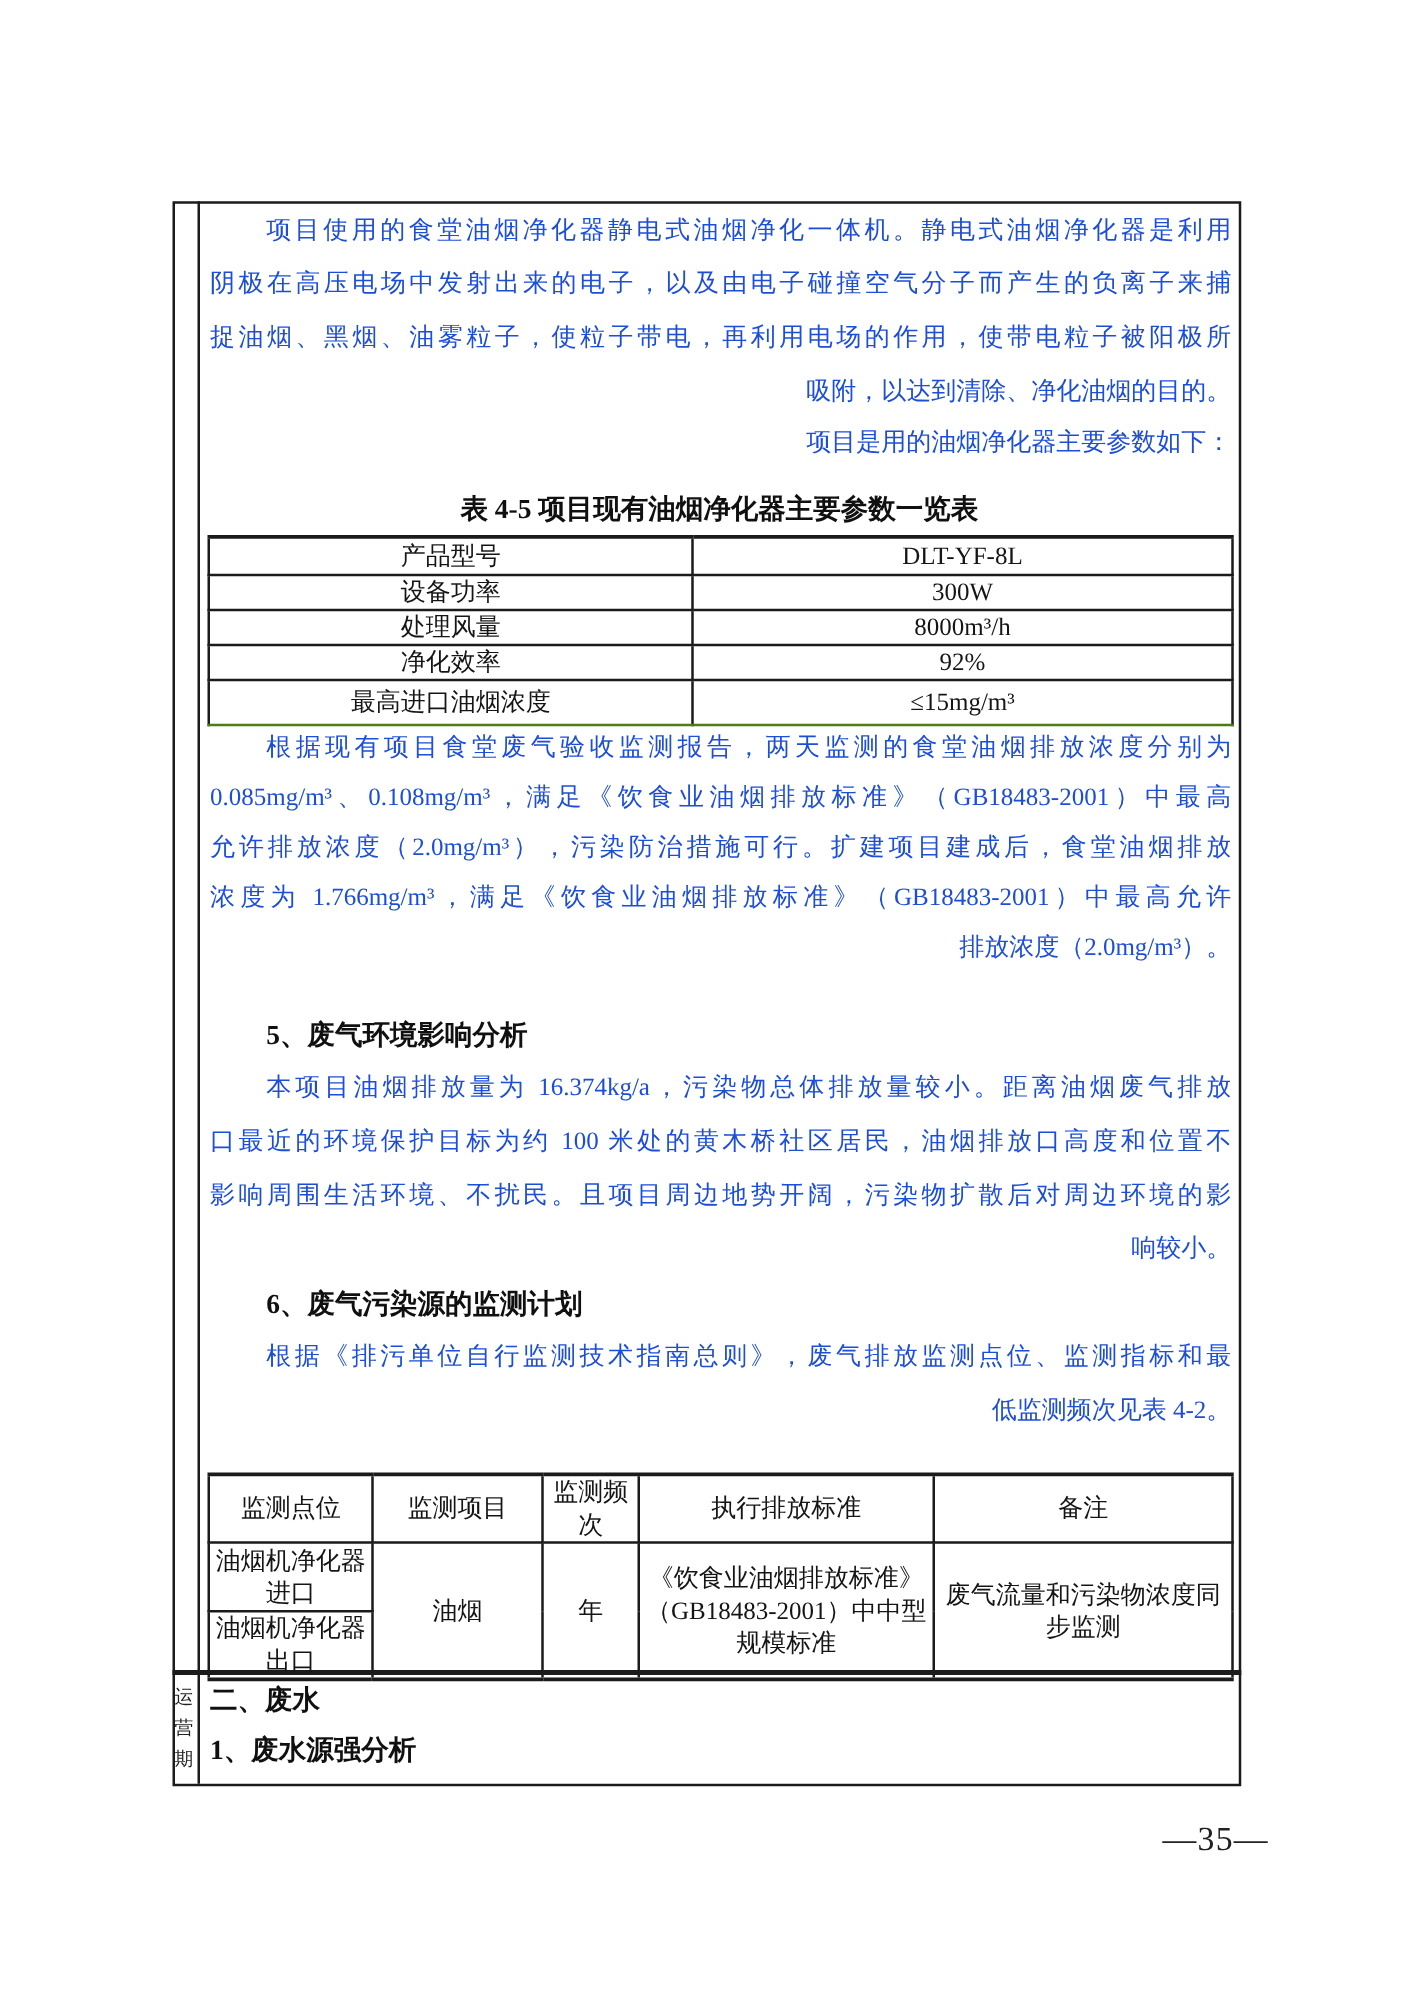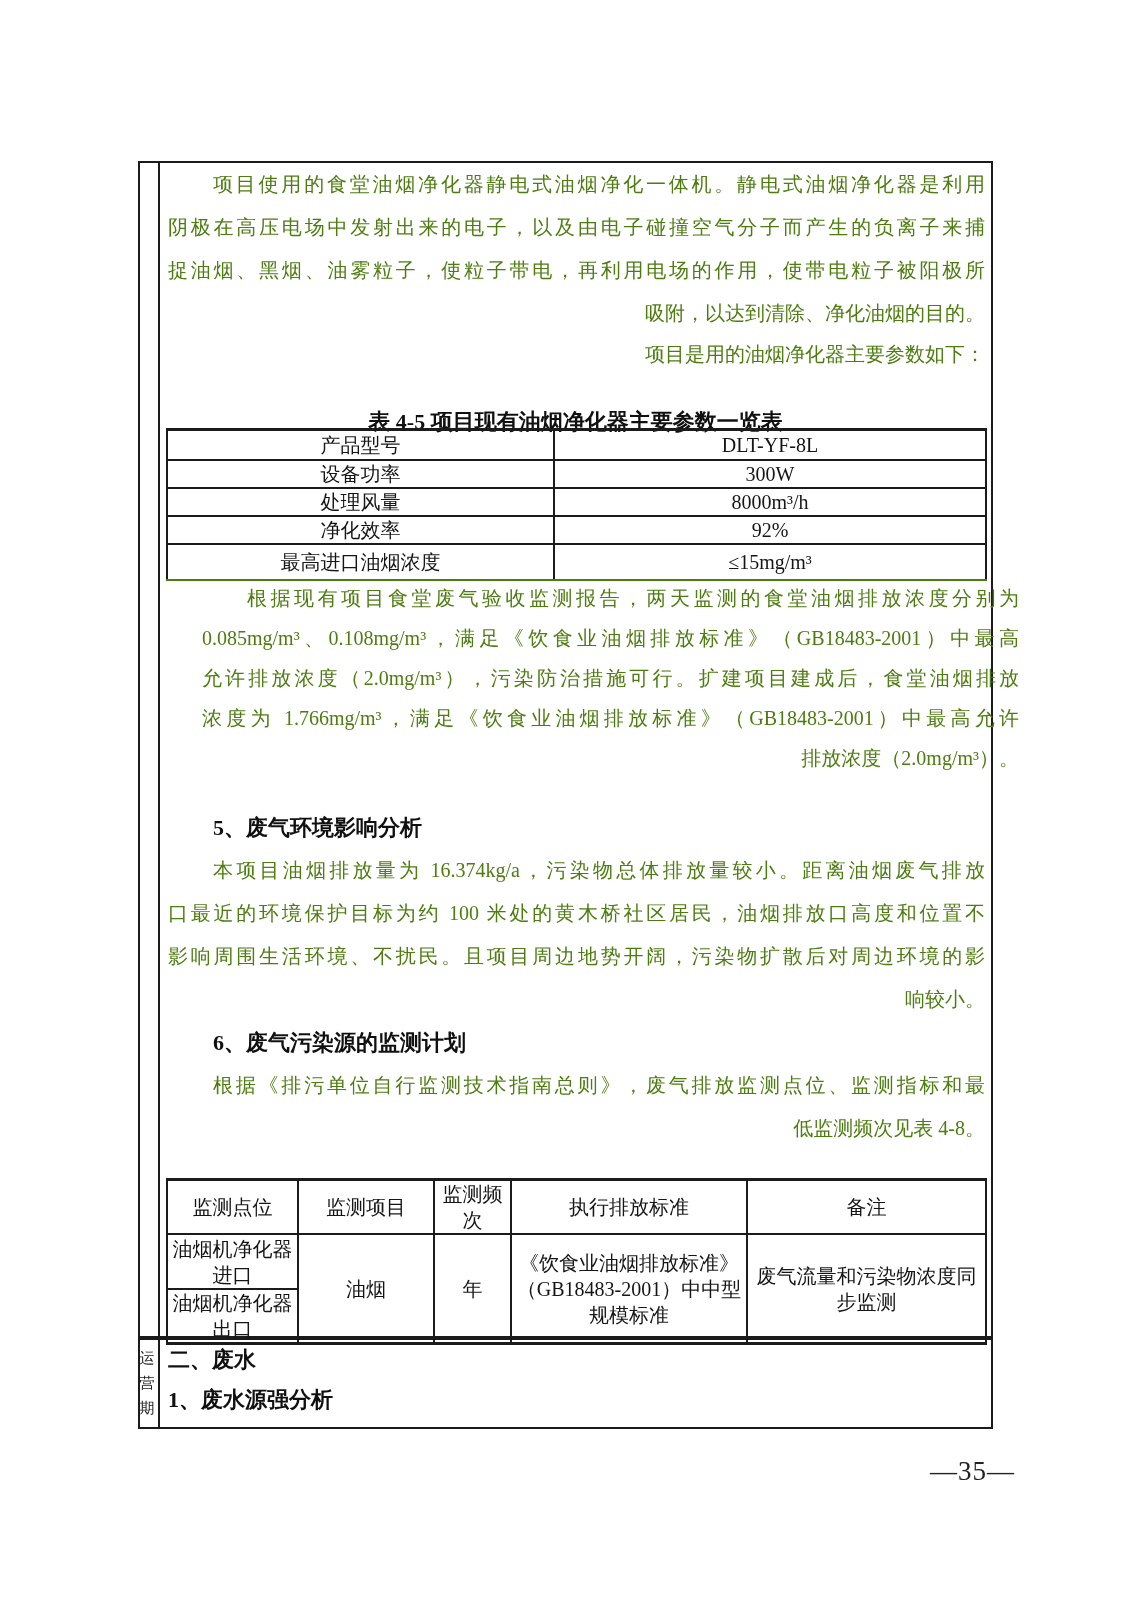--- a/index.html
+++ b/index.html
@@ -16,23 +16,23 @@
     position:absolute; left:158px; top:161px; width:2px; height:1266px; background:#1b1b1b;
   }
   .row-divider {
     position:absolute; left:138px; top:1336px; width:855px; height:4px; background:#1b1b1b;
   }
   .rail-label {
     position:absolute; left:138px; top:1350px; width:18px;
     display:flex; flex-direction:column; align-items:center; gap:8px;
     font-size:15px; line-height:17px; z-index:5; color:#222;
   }
-  .para { position:absolute; left:168px; width:817px; font-size:20px; color:#4d7c0f; }
+  .para { position:absolute; left:168px; width:817px; font-size:20px; color:#1d4ed8; }
   .lh43 { line-height:43px; }
-  .lh40 { line-height:40px;margin-left:34px; }
+  .lh40 { line-height:40px; }
   .line { text-align:right; }
   .line.fill { text-align:justify; text-align-last:justify; }
   .line.indent { padding-left:45px; }
   .heading {
     position:absolute; left:168px; width:817px;
     font-weight:bold; font-size:22px; line-height:32px; color:#101010;
   }
   .heading.indent { padding-left:45px; }
   .tbl-title {
     position:absolute; left:166px; width:819px; text-align:center;
@@ -75,21 +75,21 @@
     <div class="line fill indent">项目使用的食堂油烟净化器静电式油烟净化一体机。静电式油烟净化器是利用</div>
     <div class="line fill">阴极在高压电场中发射出来的电子，以及由电子碰撞空气分子而产生的负离子来捕</div>
     <div class="line fill">捉油烟、黑烟、油雾粒子，使粒子带电，再利用电场的作用，使带电粒子被阳极所</div>
     <div class="line">吸附，以达到清除、净化油烟的目的。</div>
   </div>
 
   <div class="para lh43" style="top:333px;">
     <div class="line indent">项目是用的油烟净化器主要参数如下：</div>
   </div>
 
-  <div class="tbl-title" style="top:407px;">表 4-5 项目现有油烟净化器主要参数一览表</div>
+  <div class="tbl-title" style="top:392px;">表 4-5 项目现有油烟净化器主要参数一览表</div>
 
   <table class="doc t45">
     <colgroup>
         <col style="width:387px">
         <col style="width:432px">
       </colgroup>
     <tbody>
         <tr style="height:30px">
       <td>产品型号</td>
       <td>DLT-YF-8L</td>
@@ -127,21 +127,21 @@
     <div class="line fill indent">本项目油烟排放量为 16.374kg/a，污染物总体排放量较小。距离油烟废气排放</div>
     <div class="line fill">口最近的环境保护目标为约 100 米处的黄木桥社区居民，油烟排放口高度和位置不</div>
     <div class="line fill">影响周围生活环境、不扰民。且项目周边地势开阔，污染物扩散后对周边环境的影</div>
     <div class="line">响较小。</div>
   </div>
 
   <div class="heading indent" style="top:1027px;">6、废气污染源的监测计划</div>
 
   <div class="para lh43" style="top:1064px;">
     <div class="line fill indent">根据《排污单位自行监测技术指南总则》，废气排放监测点位、监测指标和最</div>
-    <div class="line">低监测频次见表 4-8。</div>
+    <div class="line">低监测频次见表 4-2。</div>
   </div>
 
 
   <table class="doc t49">
     <colgroup>
       <col style="width:131px">
         <col style="width:136px">
         <col style="width:77px">
       <col style="width:236px">
         <col style="width:239px">

